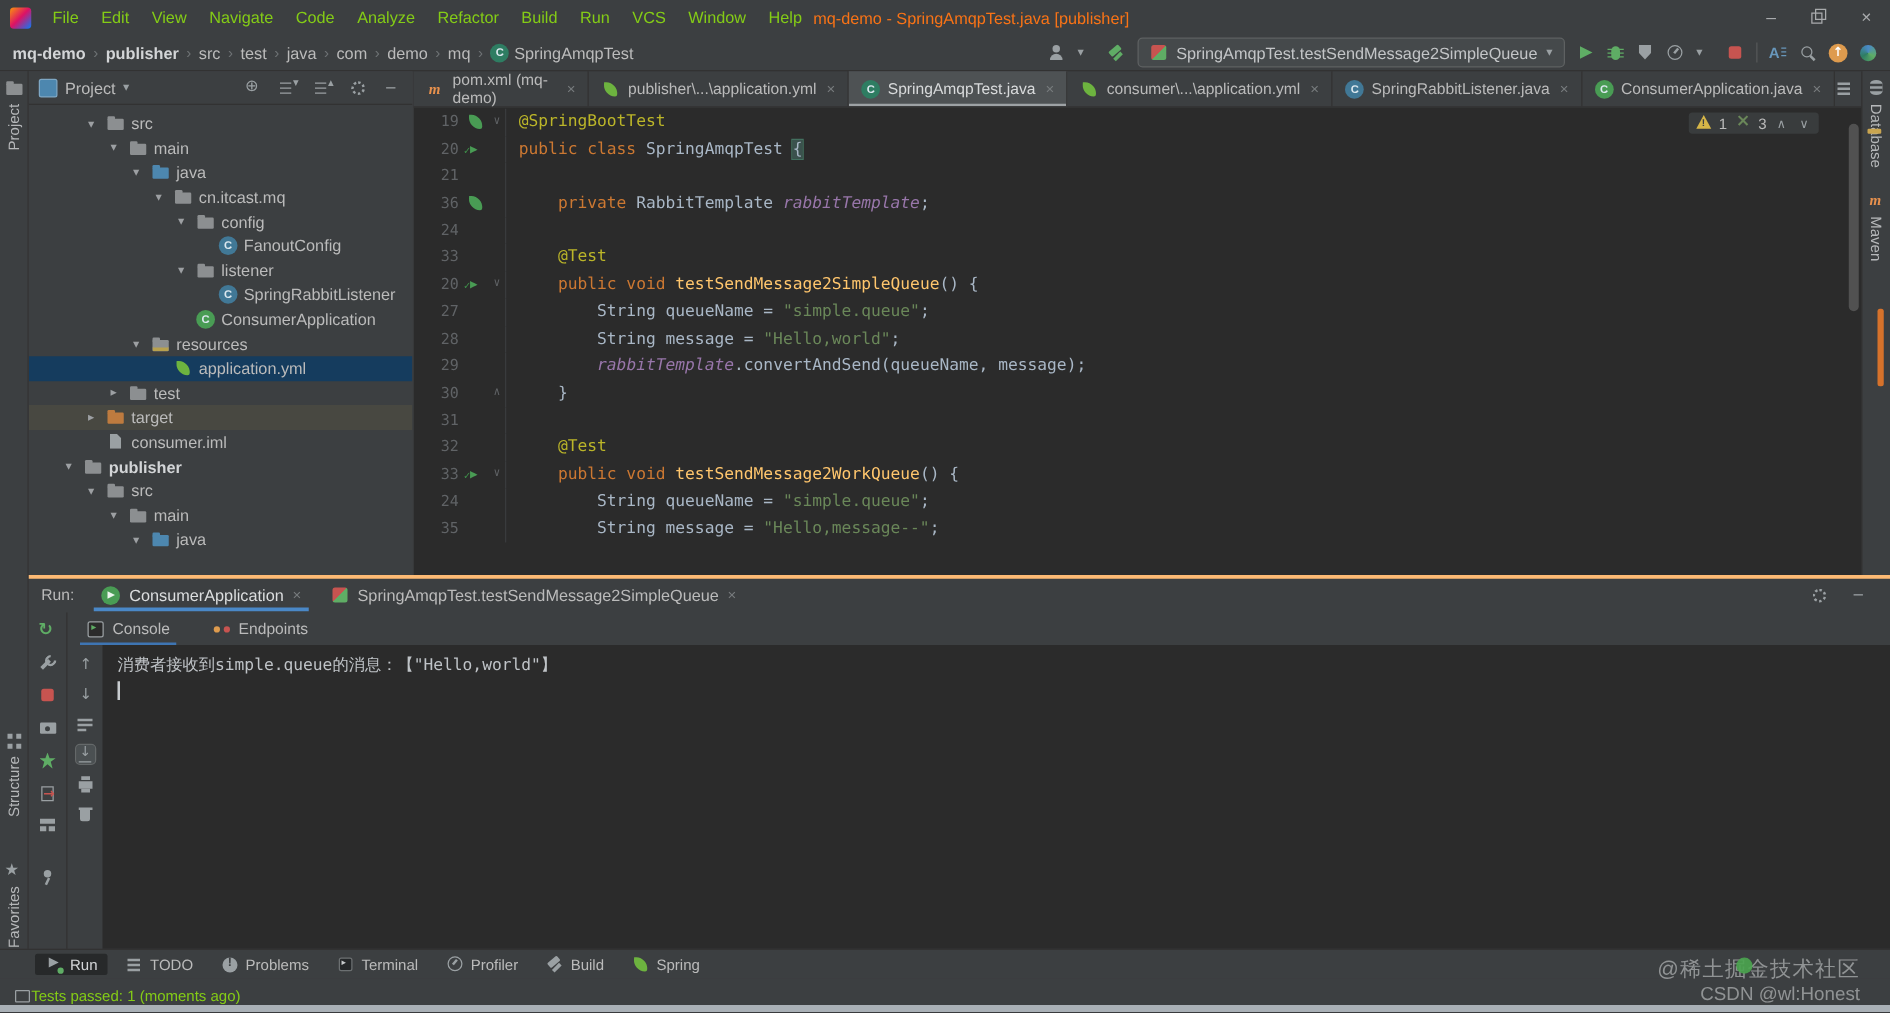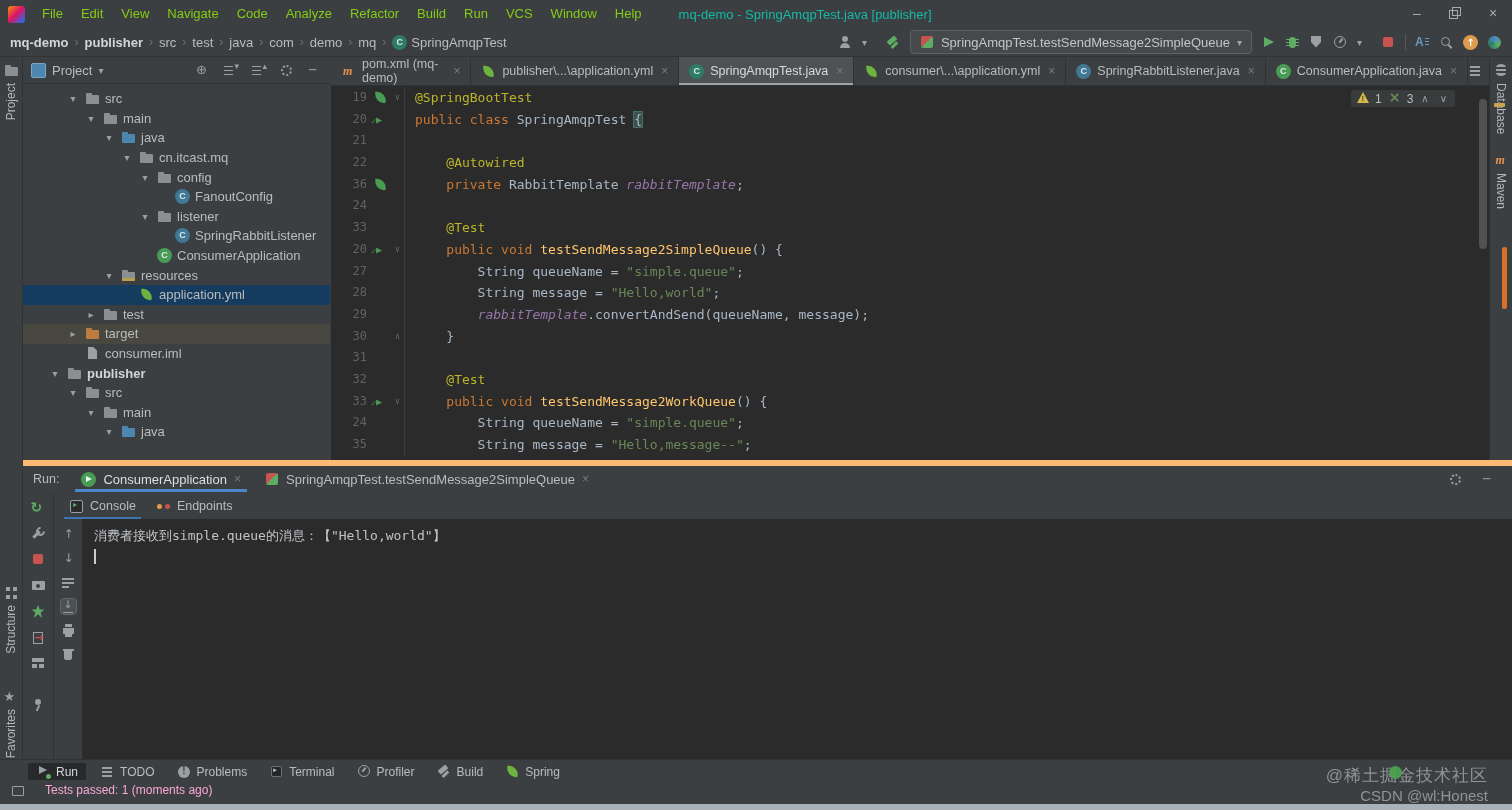--- a/index.html
+++ b/index.html
@@ -93,21 +93,21 @@
   .i-leaf-g::before,.i-bean-g::before{content:"";position:absolute;left:2px;top:2px;width:11px;height:11px;background:#499C54;border-radius:0 100% 20% 100%;transform:rotate(3deg)}
   .i-run-g{color:#499C54}
   .i-run-g::before{content:"▶";position:absolute;left:3px;top:1px;font-size:10px;line-height:13px;color:#499C54}
   .i-run-g::after{content:"✓";position:absolute;left:-2px;top:-1px;font-size:9px;color:#3e8e49}
 
   
   .titlebar{position:absolute;left:0;top:0;right:0;height:28px;display:flex;align-items:center;padding-left:8px}
   .logo{width:17px;height:17px;border-radius:3px;background:linear-gradient(135deg,#FA930D,#DD1265 48%,#087CFA);margin-right:8px;flex:none}
   .menu{display:flex}
   .menu-item{padding:0 9px;font-size:13px;color:#84cc16;line-height:28px}
-  .win-title{margin-left:28px;color:#14b8a6;font-size:13px}
+  .win-title{color:#f97316;font-size:13px}
   .win-controls{margin-left:auto;display:flex;height:28px}
   .wc{width:38px;position:relative;color:#a9abad;font-size:14px;text-align:center;line-height:26px}
   .wc-restore::before{content:"";position:absolute;left:13px;top:10px;width:7px;height:7px;border:1px solid #a9abad;background:#3c3f41}
   .wc-restore::after{content:"";position:absolute;left:16px;top:7px;width:7px;height:7px;border:1px solid #a9abad}
 
   
   .toolbar{position:absolute;left:0;top:28px;right:0;height:28px;display:flex;align-items:center;padding:0 10px;border-bottom:1px solid #323232}
   .crumbs{display:flex;align-items:center;gap:4px;font-size:13px}
   .crumb{color:#bbbbbb}
   .crumb.bold{font-weight:bold;color:#d3d5d7}
@@ -156,46 +156,46 @@
   .fold{width:13px;flex:none;color:#606366;font-size:9px;text-align:center}
   .src{border-left:1px solid #393b3d;padding-left:10px;height:21.7px}
   .tk-k{color:#cc7832}.tk-a{color:#bbb529}.tk-s{color:#6a8759}
   .tk-f{color:#9876aa;font-style:italic}.tk-m{color:#ffc66d}.tk-d{color:#a9b7c6}
   .tk-hb{color:#a9b7c6;background:#3b514d;outline:1px solid #43705f}
   .inspection{position:absolute;top:33px;right:34px;display:flex;align-items:center;gap:5px;font-size:12px;color:#bbbbbb;background:rgba(60,63,65,.85);padding:1px 5px;border-radius:3px}
   .inspection .chev{color:#9aa0a3;font-size:10px;padding:0 3px}
   .editor-scrollbar{position:absolute;right:2px;top:42px;width:8px;height:150px;background:rgba(169,169,169,.30);border-radius:4px}
 
   
-  .run-panel{position:absolute;left:23px;right:0;top:460px;height:300px;background:#3c3f41;border-top:6px solid #fdba74}
+  .run-panel{position:absolute;left:23px;right:0;top:460px;height:300px;background:#3c3f41;border-top:3px solid #fdba74}
   .rp-header{height:26px;display:flex;align-items:center;padding-left:10px}
   .rp-label{font-size:12.5px;color:#bbbbbb;margin-right:10px}
   .rp-tab{display:flex;align-items:center;gap:7px;padding:0 12px;height:26px;font-size:13px;color:#bbbbbb;position:relative}
   .rp-tab.active{color:#dcdedf}
   .rp-tab.active::after{content:"";position:absolute;left:6px;right:6px;bottom:0;height:3px;background:#4A88C7}
   .rp-tab .x{color:#787c7e;font-size:12px}
   .rp-right{margin-left:auto;display:flex;gap:18px;align-items:center;padding-right:16px}
   .rp-body{position:absolute;left:0;right:0;top:27px;bottom:0;display:flex}
   .rp-outer{width:30px;flex:none;display:flex;flex-direction:column;align-items:center;gap:11px;padding-top:7px;border-right:1px solid #323232}
   .rp-outer .i-pin{margin-top:16px}
   .rp-main{flex:1;display:flex;flex-direction:column;min-width:0}
-  .rp-viewtabs{height:26px;display:flex;align-items:center;padding-left:6px;gap:2px}
+  .rp-viewtabs{height:26px;display:flex;align-items:center;padding-left:6px;gap:16px}
   .vtab2{display:flex;align-items:center;gap:6px;padding:0 9px;height:26px;font-size:12.5px;color:#bbbbbb;position:relative}
   .vtab2.active::after{content:"";position:absolute;left:4px;right:4px;bottom:0;height:2px;background:#3E75B3}
   .rp-content{flex:1;display:flex;min-height:0}
   .rp-inner{width:28px;flex:none;display:flex;flex-direction:column;align-items:center;gap:9px;padding-top:8px}
   .rp-inner .sel{background:#4b5052;outline:1px solid #646869;border-radius:3px}
   .console{flex:1;background:#2b2b2b;padding:7px 0 0 12px;font:13px/20px "DejaVu Sans Mono",monospace;color:#bfc3c7}
   .caret{display:inline-block;width:2px;height:15px;background:#c8cccf;vertical-align:middle}
 
   
   .bottom-bar{position:absolute;left:0;right:0;bottom:27px;height:23px;display:flex;align-items:center;gap:6px;padding-left:28px;border-top:1px solid #323232;background:#3c3f41}
   .bb-item{display:flex;align-items:center;gap:5px;padding:1px 8px;font-size:12px;color:#bbbbbb;border-radius:2px}
   .bb-item.active{background:#27292a;color:#d5d7d9}
-  .status-bar{position:absolute;left:0;right:0;bottom:6px;height:21px;display:flex;align-items:flex-start;gap:20px;padding-left:10px;font-size:12px;color:#f9a8d4;background:#3c3f41}
+  .status-bar{position:absolute;left:0;right:0;bottom:6px;height:21px;display:flex;align-items:flex-end;gap:0;padding-left:10px;font-size:12px;color:#84cc16;background:#3c3f41}
   .bottom-strip{position:absolute;left:0;right:0;bottom:0;height:6px;background:#a9b0b6}
 
   
   .watermark{position:absolute;right:24px;bottom:6px;text-align:right;z-index:60;pointer-events:none;color:rgba(168,170,172,.78)}
   .wm1{font-size:17px;letter-spacing:1px}
   .wm2{font-size:15px}
   .wm-dot{position:absolute;right:86px;top:2px;width:13px;height:13px;border-radius:50%;background:#4aa54f;opacity:.9}
 </style>
 </head>
 <body>
@@ -438,21 +438,20 @@
           <span class="x">×</span>
         </span>
         <span class="tabbar-end">
           <span class="i i-tabs-stack"></span>
         </span>
       </div>
     <div class="code" id="code">
         <div class="code-line"><span class="ln">19</span><span class="gut"><span class="i i-leaf-g"></span></span><span class="fold">∨</span><span class="src"><span class="tk-a">@SpringBootTest</span></span></div>
         <div class="code-line"><span class="ln">20</span><span class="gut"><span class="i i-run-g"></span></span><span class="fold"></span><span class="src"><span class="tk-k">public class </span><span class="tk-d">SpringAmqpTest </span><span class="tk-hb">{</span></span></div>
         <div class="code-line"><span class="ln">21</span><span class="gut"></span><span class="fold"></span><span class="src"></span></div>
-        <div class="code-line"><span class="ln">22</span><span class="gut"></span><span class="fold"></span><span class="src"><span class="tk-d">    </span><span class="tk-a">@Autowired</span></span></div>
         <div class="code-line"><span class="ln">36</span><span class="gut"><span class="i i-bean-g"></span></span><span class="fold"></span><span class="src"><span class="tk-d">    </span><span class="tk-k">private </span><span class="tk-d">RabbitTemplate </span><span class="tk-f">rabbitTemplate</span><span class="tk-d">;</span></span></div>
         <div class="code-line"><span class="ln">24</span><span class="gut"></span><span class="fold"></span><span class="src"></span></div>
         <div class="code-line"><span class="ln">33</span><span class="gut"></span><span class="fold"></span><span class="src"><span class="tk-d">    </span><span class="tk-a">@Test</span></span></div>
         <div class="code-line"><span class="ln">20</span><span class="gut"><span class="i i-run-g"></span></span><span class="fold">∨</span><span class="src"><span class="tk-d">    </span><span class="tk-k">public void </span><span class="tk-m">testSendMessage2SimpleQueue</span><span class="tk-d">() {</span></span></div>
         <div class="code-line"><span class="ln">27</span><span class="gut"></span><span class="fold"></span><span class="src"><span class="tk-d">        String queueName = </span><span class="tk-s">"simple.queue"</span><span class="tk-d">;</span></span></div>
         <div class="code-line"><span class="ln">28</span><span class="gut"></span><span class="fold"></span><span class="src"><span class="tk-d">        String message = </span><span class="tk-s">"Hello,world"</span><span class="tk-d">;</span></span></div>
         <div class="code-line"><span class="ln">29</span><span class="gut"></span><span class="fold"></span><span class="src"><span class="tk-d">        </span><span class="tk-f">rabbitTemplate</span><span class="tk-d">.convertAndSend(queueName, message);</span></span></div>
         <div class="code-line"><span class="ln">30</span><span class="gut"></span><span class="fold">∧</span><span class="src"><span class="tk-d">    }</span></span></div>
         <div class="code-line"><span class="ln">31</span><span class="gut"></span><span class="fold"></span><span class="src"></span></div>
         <div class="code-line"><span class="ln">32</span><span class="gut"></span><span class="fold"></span><span class="src"><span class="tk-d">    </span><span class="tk-a">@Test</span></span></div>

